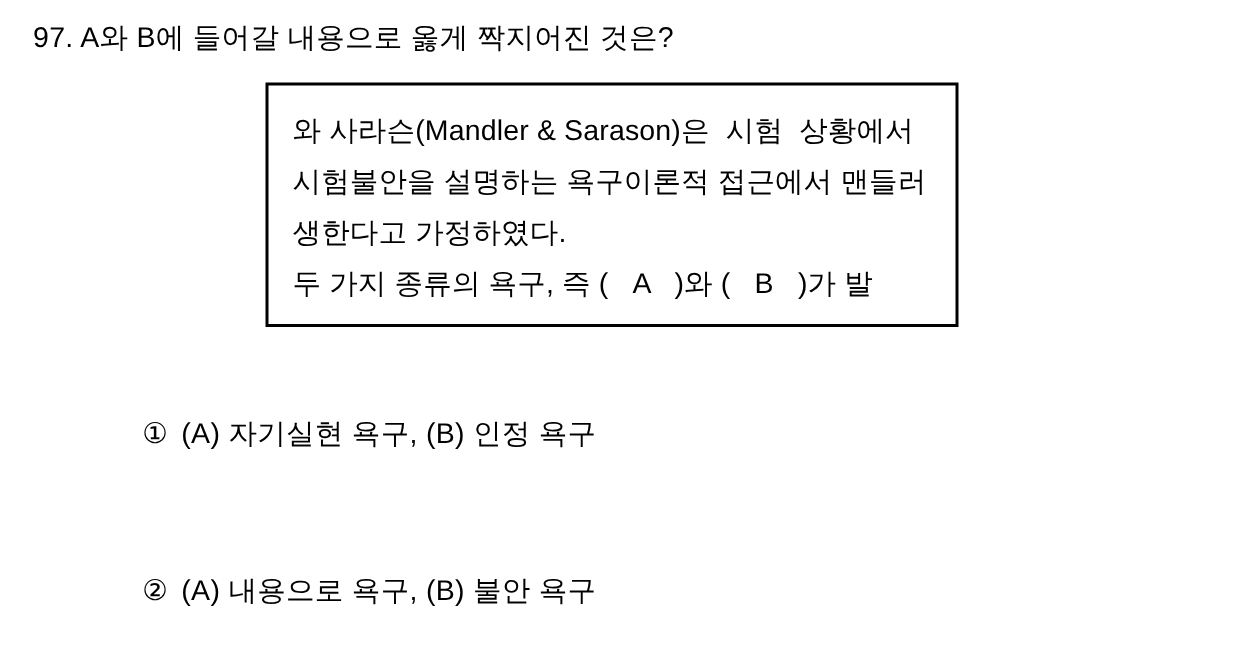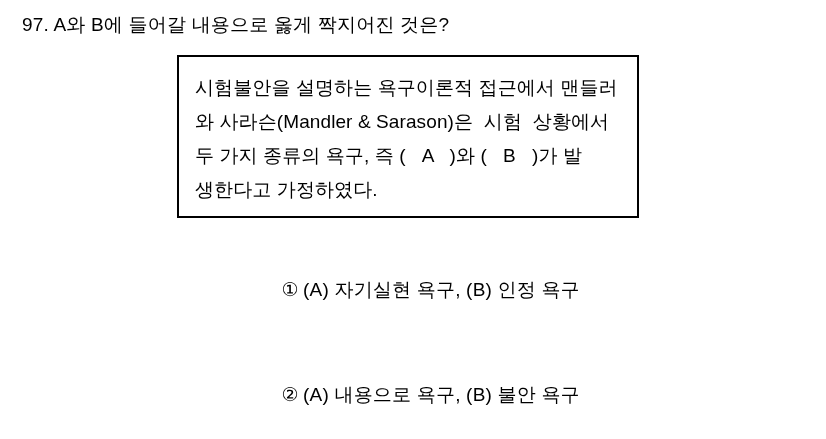--- a/index.html
+++ b/index.html
@@ -47,39 +47,38 @@
     position: absolute;
     left: 62px;
     top: 237px;
     width: 700px;
   }
   .choice {
     font-size: 19px;
     line-height: 35px;
     white-space: pre;
     letter-spacing: 0.2px;
-    text-align: center;
   }
   .choice-num {
     display: inline-block;
     width: 26px;
   }
 </style>
 </head>
 <body>
 
 <div class="page">
 
   <div class="question-line">97. A와 B에 들어갈 내용으로 옳게 짝지어진 것은?</div>
 
   <div class="passage-box">
+    <div class="passage-line">와 사라슨(Mandler &amp; Sarason)은  시험  상황에서</div>
     <div class="passage-line">시험불안을 설명하는 욕구이론적 접근에서 맨들러</div>
-    <div class="passage-line">와 사라슨(Mandler &amp; Sarason)은  시험  상황에서</div>
+    <div class="passage-line">생한다고 가정하였다.</div>
     <div class="passage-line">두 가지 종류의 욕구, 즉 (   A   )와 (   B   )가 발</div>
-    <div class="passage-line">생한다고 가정하였다.</div>
   </div>
 
   <div class="choices">
     <div class="choice">
       <span class="choice-num">①</span><span>(A) 자기실현 욕구, (B) 인정 욕구</span>
     </div>
     <div class="choice">
       <span class="choice-num">②</span><span>(A) 내용으로 욕구, (B) 불안 욕구</span>
     </div>
 

